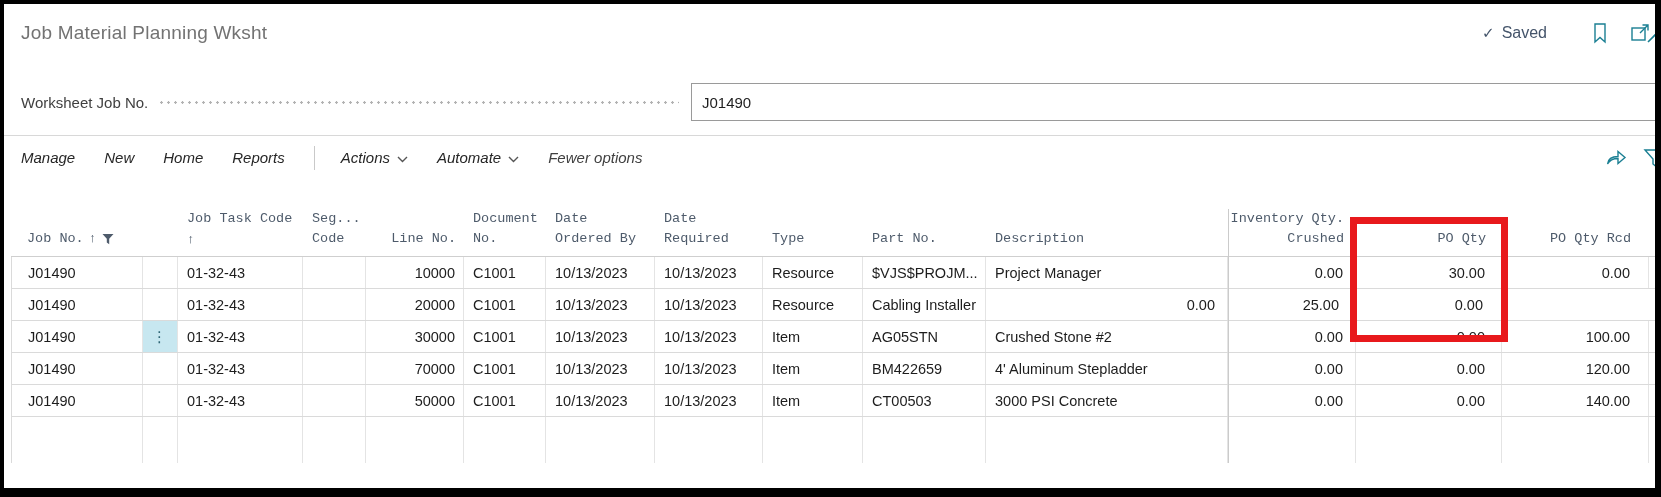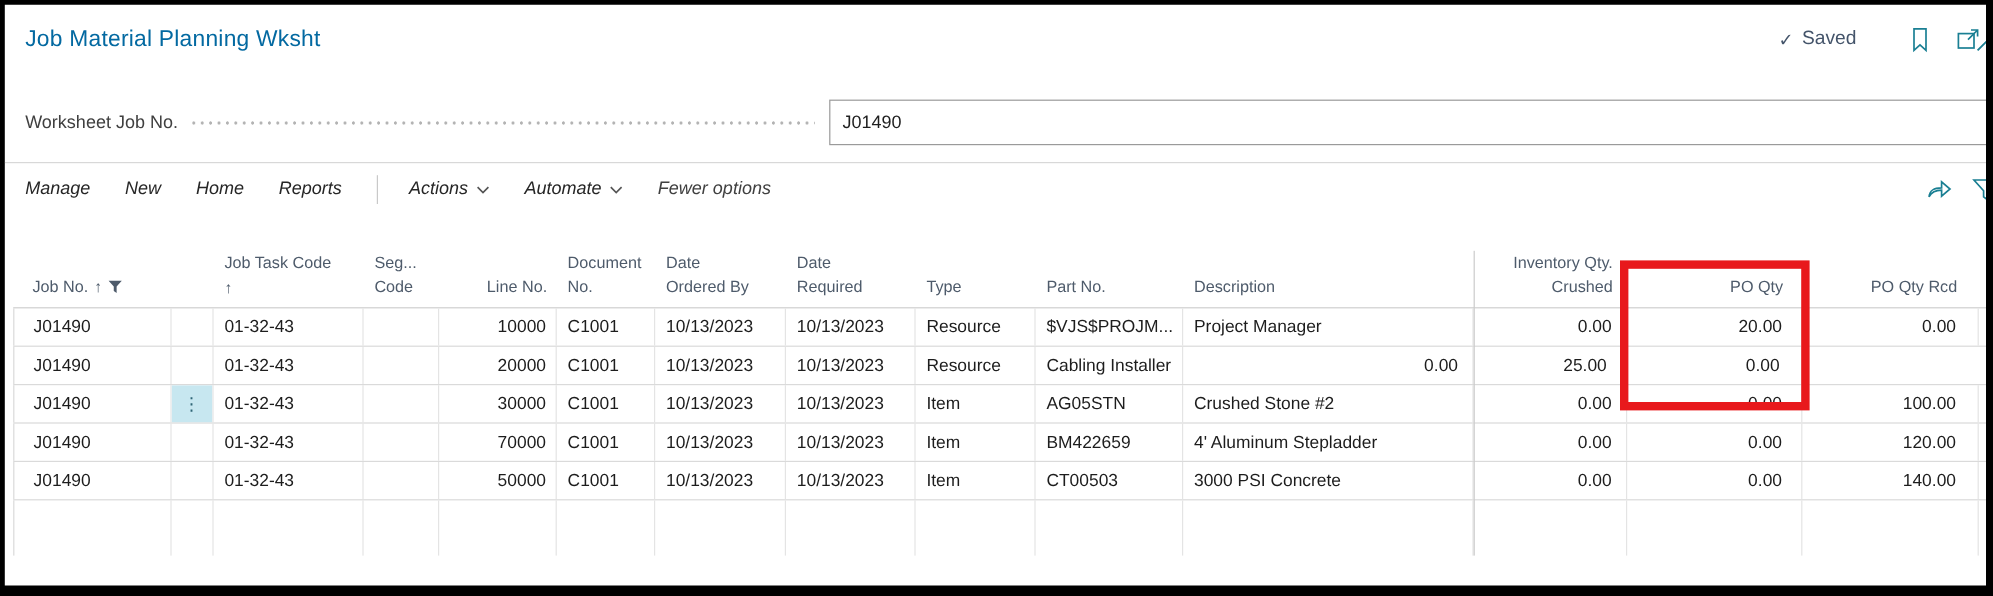--- a/index.html
+++ b/index.html
@@ -7,21 +7,21 @@
   body { font-family:"Liberation Sans","DejaVu Sans",sans-serif; }
 
   .frame {
     position:relative; width:1661px; height:497px; background:#fff;
     border:4px solid #000; border-right-width:6px; border-bottom-width:9px;
     overflow:hidden;
   }
 
   
   .topbar { display:flex; align-items:center; height:58px; padding-left:17px; position:relative; }
-  .page-title { font-size:19px; color:#0369a1; letter-spacing:.2px; }
+  .page-title { font-size:19px; color:#737373; letter-spacing:.2px; }
   .top-right { margin-left:auto; display:flex; align-items:center; gap:10px; padding-right:0; }
   .saved-wrap { display:flex; align-items:center; gap:7px; color:#44546a; font-size:16px; margin-right:28px; }
   .check { font-size:15px; color:#44546a; }
   .icon-btn { display:flex; align-items:center; justify-content:center; width:30px; height:30px; cursor:pointer; }
   .icon-btn svg { stroke:#1a7f93; fill:none; stroke-width:1.4; }
   .clip-arrow { position:absolute; right:-15px; top:16px; }
   .clip-arrow svg { stroke:#1a7f93; fill:none; stroke-width:1.6; }
 
   
   .ws-row { display:flex; align-items:center; margin-top:21px; padding-left:17px; height:38px; }
@@ -42,21 +42,21 @@
   .tb-right { position:absolute; right:0; top:0; height:44px; display:flex; align-items:center; }
   .tb-share { margin-right:24px; }
   .tb-share svg, .tb-filter svg { stroke:#1a7f93; fill:none; stroke-width:1.4; }
   .tb-filter { position:absolute; right:-12px; top:10px; }
 
   
   .table-wrap { position:relative; width:100%; }
   :root { --cols: 132px 35px 125px 63px 98px 82px 109px 108px 100px 123px 242px 128px 146px 147px; }
   .thead, .trow { display:grid; grid-template-columns:var(--cols); margin-left:7px; }
   .thead { height:78px; align-items:end; border-bottom:1px solid #cfcfcf; color:#4e5b6b; font-size:13.5px; }
-  .th { padding:0 0 7px 9px; line-height:1.5; }
+  .th { padding:0 0 7px 9px; line-height:1.5;font-family:Liberation Mono, monospace; }
   .th.num { text-align:right; padding-left:0;margin-top:11px; }
   .th-job { display:flex; align-items:center; gap:5px; padding-left:16px; }
   .sort-arrow { font-size:13px; }
   .funnel-icon svg { fill:#4e5b6b; display:block; }
   .pr8 { padding-right:8px; } .pr12 { padding-right:12px; } .pr16 { padding-right:16px; } .pr18 { padding-right:18px; }
 
   .trow { height:32px; border-bottom:1px solid #dadada; font-size:14.5px; color:#1d1d1d; }
   .td { display:flex; align-items:center; padding-left:9px; border-right:1px solid #e4e4e4; height:100%; overflow:hidden; white-space:nowrap; }
   .td:first-child { border-left:1px solid #dadada; padding-left:16px; }
   .td.num { justify-content:flex-end; padding-left:0; }
@@ -190,21 +190,21 @@
       <div class="td">01-32-43</div>
       <div class="td"></div>
       <div class="td num pr8">10000</div>
       <div class="td">C1001</div>
       <div class="td">10/13/2023</div>
       <div class="td">10/13/2023</div>
       <div class="td">Resource</div>
       <div class="td">$VJS$PROJM...</div>
       <div class="td">Project Manager</div>
       <div class="td num pr12">0.00</div>
-      <div class="td num pr16">20.00</div>
+      <div class="td num pr16">30.00</div>
       <div class="td num pr18">0.00</div>
     </div>
 
     <div class="trow">
       <div class="td">J01490</div>
       <div class="td c-menu"></div>
       <div class="td">01-32-43</div>
       <div class="td"></div>
       <div class="td num pr8">20000</div>
       <div class="td">C1001</div>

